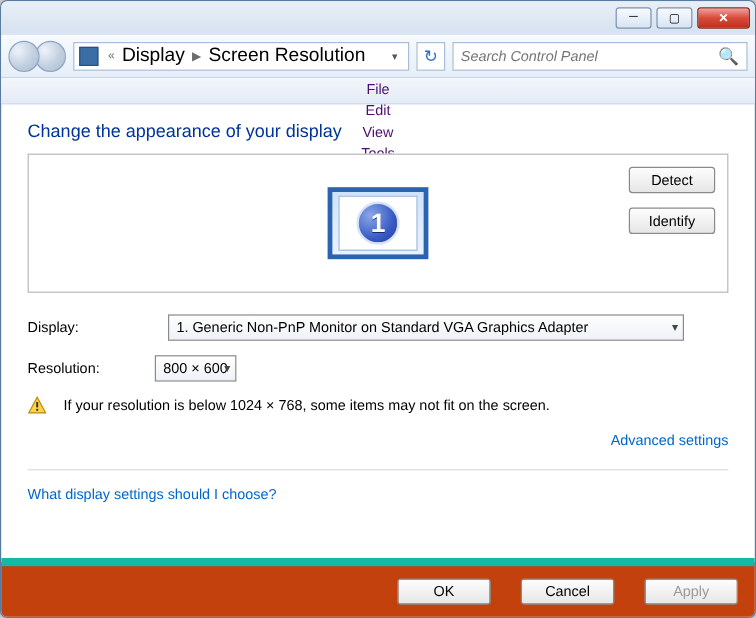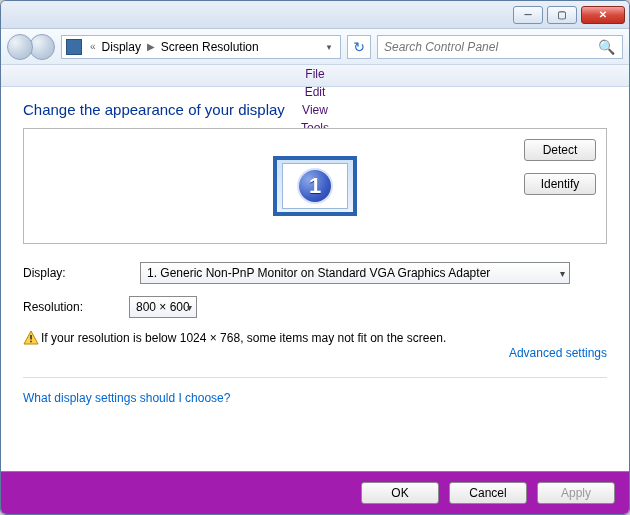--- a/index.html
+++ b/index.html
@@ -8,21 +8,21 @@
   .titlebar { height: 28px; background: linear-gradient(#e9eff7,#d6e2f1); border-top-left-radius: 5px; border-top-right-radius: 5px; display: flex; justify-content: flex-end; align-items: center; padding: 0 4px; border-bottom: 1px solid #b8c9df; }
   .winbtn { width: 30px; height: 18px; border: 1px solid #7a93b3; background: linear-gradient(#f8fbff,#d8e4f2); border-radius: 3px; margin-left: 4px; display: flex; align-items: center; justify-content: center; font-size: 10px; cursor: default; }
   .winbtn.close { width: 44px; background: linear-gradient(#f2a1a1,#d74b3a,#c02f1f); border-color: #8a2a1f; color: #fff; font-weight: bold; }
   .navrow { height: 36px; background: linear-gradient(#f7fbff,#e6eef8); display: flex; align-items: center; padding: 0 6px; gap: 6px; border-bottom: 1px solid #c8d6e8; }
   .navbtns { display: flex; }
   .navcircle { width: 26px; height: 26px; border-radius: 50%; background: radial-gradient(circle at 30% 30%, #eef3f9, #c2d0e0 55%, #a9bbd2); border: 1px solid #8ea4c0; margin-right: 0; position: relative; }
   .navcircle:first-child { margin-right: -4px; z-index: 1; }
   .breadcrumb { flex: 0 0 auto; display: flex; align-items: center; height: 24px; border: 1px solid #a9bdd6; background: #fff; padding: 0 4px; min-width: 280px; }
   .bc-icon { width: 16px; height: 16px; background: #3a6ea5; border: 1px solid #2a5080; margin-right: 4px; }
   .bc-sep { color: #6a6a6a; padding: 0 4px; font-size: 10px; }
-  .bc-item { font-size: 12px; color: #000; padding: 0 2px; }
+  .bc-item { font-size: 16px; color: #000; padding: 0 2px; }
   .bc-drop { width: 14px; text-align: center; font-size: 9px; color: #555; margin-left: auto; }
   .refresh { width: 24px; height: 24px; border: 1px solid #a9bdd6; background: #fff; display: flex; align-items: center; justify-content: center; color: #2a6fc7; font-size: 14px; }
   .searchbox { flex: 1; height: 24px; border: 1px solid #a9bdd6; background: #fff; display: flex; align-items: center; padding: 0 6px; }
   .searchbox input { border: none; outline: none; flex: 1; font-size: 12px; font-style: italic; color: #0369a1; background: transparent; }
   .searchbox .mag { color: #2a6fc7; font-size: 14px; }
   .menubar { height: 22px; background: linear-gradient(#f3f6fb,#e4ebf6); display: flex; align-items: center; padding: 0 6px; border-bottom: 1px solid #c8d6e8; flex-direction: column; }
   .menuitem { font-size: 12px; color: #4a0f6e; padding: 2px 10px; cursor: default; }
   .content { flex: 1; padding: 14px 22px 10px 22px; display: flex; flex-direction: column; overflow: hidden; }
   h1 { font-size: 15px; font-weight: normal; color: #003399; margin-bottom: 10px; }
   .monitorbox { border: 1px solid #b8b8b8; height: 116px; position: relative; display: flex; align-items: center; justify-content: center; margin-bottom: 18px; background: #fff; }
@@ -31,27 +31,27 @@
   .btn7:disabled { color: #9a9a9a; }
   .monitor { width: 84px; height: 60px; border: 4px solid #2a64b0; background: linear-gradient(#cfe3fb,#eaf2fc); position: relative; display: flex; align-items: center; justify-content: center; }
   .monitor .inner { width: 66px; height: 46px; background: #fff; border: 1px solid #9bb8dc; display: flex; align-items: center; justify-content: center; }
   .monitor .num { width: 36px; height: 36px; border-radius: 50%; background: radial-gradient(circle at 30% 30%, #8aa8e8, #3a5cc4 60%, #24399a); color: #fff; font-size: 22px; font-weight: bold; display: flex; align-items: center; justify-content: center; border: 2px solid #d6e2fb; text-shadow: 0 1px 0 #1a2a70; }
   .formrow { display: flex; align-items: center; margin-bottom: 12px; font-size: 12px; }
   .formrow label { width: 106px; }
   .combo { height: 22px; border: 1px solid #8a8a8a; background: linear-gradient(#fff,#eef1f6); font-size: 12px; padding: 0 18px 0 6px; position: relative; display: inline-flex; align-items: center; cursor: default; white-space: nowrap; }
   .combo::after { content: "▾"; position: absolute; right: 4px; font-size: 10px; color: #444; }
   .combo.long { width: 430px; margin-left: 11px; }
   .combo.short { width: 68px; }
-  .warnrow { display: flex; align-items: center; gap: 2px; font-size: 12px; }
+  .warnrow { display: flex; align-items: center; gap: 14px; font-size: 12px; margin-bottom: 14px; }
   .warnicon { width: 16px; height: 16px; }
   .warnicon svg { display: block; }
   .advrow { text-align: right; font-size: 12px; border-bottom: 1px solid #dcdcdc; padding-bottom: 17px; margin-bottom: 8px; }
   .advrow a, .linkslist a { color: #0066cc; text-decoration: none; cursor: pointer; }
   .linkslist { font-size: 12px; line-height: 2; }
-  .bottombar { border-top: 1px solid #14b8a6; padding: 10px 14px; display: flex; justify-content: flex-end; gap: 10px; background: #a21caf; border-bottom-left-radius: 5px; border-bottom-right-radius: 5px; }
+  .bottombar { border-top: 7px solid #14b8a6; padding: 10px 14px; display: flex; justify-content: flex-end; gap: 25px; background: #c2410c; border-bottom-left-radius: 5px; border-bottom-right-radius: 5px; }
   .bottombar .btn7 { min-width: 78px; }
 </style>
 </head>
 <body>
 
 <div class="window">
 
   <div class="titlebar">
     <div class="winbtn">─</div>
     <div class="winbtn">▢</div>

